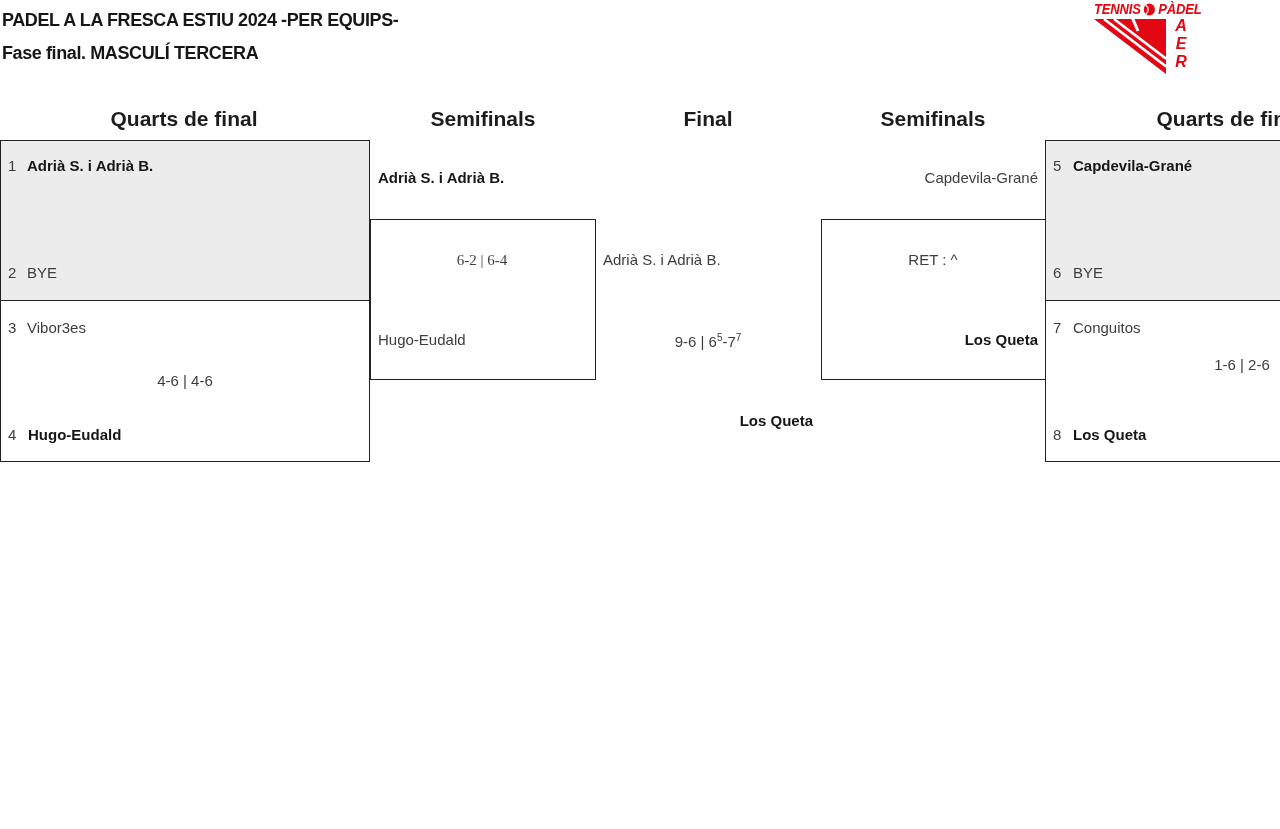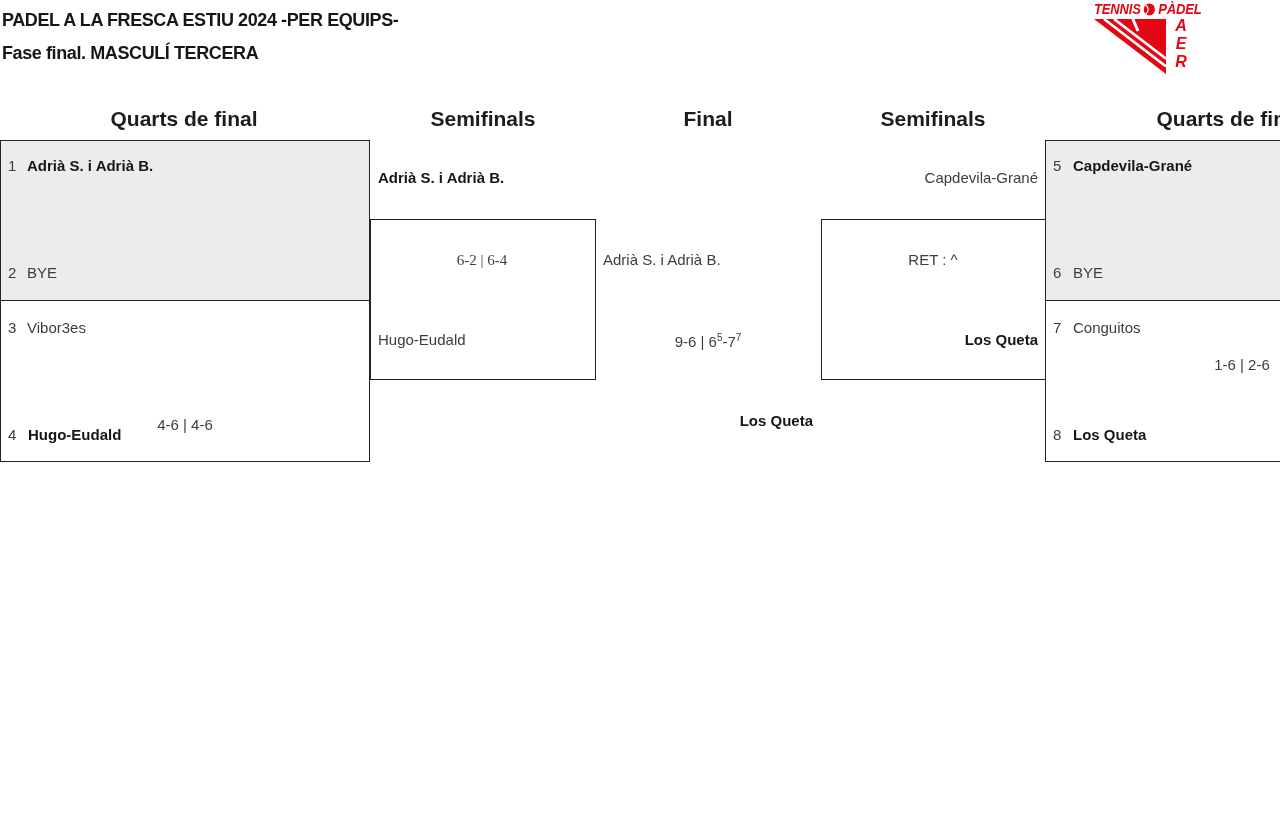--- a/index.html
+++ b/index.html
@@ -108,21 +108,21 @@
 <div class="abs match-box gray" style="left:1045px; top:140px; width:369px; height:161px;"></div>
 <div class="abs match-box" style="left:1045px; top:300px; width:369px; height:162px;"></div>
 
 <div class="abs bk seed" style="left:8px; top:155px;">1</div>
 <div class="abs bk team winner" style="left:27px; top:155px;">Adrià S. i Adrià B.</div>
 <div class="abs bk seed" style="left:8px; top:262px;">2</div>
 <div class="abs bk team" style="left:27px; top:262px;">BYE</div>
 
 <div class="abs bk seed" style="left:8px; top:317px;">3</div>
 <div class="abs bk team" style="left:27px; top:317px;">Vibor3es</div>
-<div class="abs bk score" style="left:185px; top:370px;margin-top:44px;">4-6 | 4-6</div>
+<div class="abs bk score" style="left:185px; top:370px;">4-6 | 4-6</div>
 <div class="abs bk seed" style="left:8px; top:424px;">4</div>
 <div class="abs bk team winner" style="left:28px; top:424px;">Hugo-Eudald</div>
 
 <div class="abs bk team winner" style="left:378px; top:167px;">Adrià S. i Adrià B.</div>
 <div class="abs bk score" style="left:482px; top:249px;font-family:Liberation Serif, serif;">6-2 | 6-4</div>
 <div class="abs bk team" style="left:378px; top:329px;">Hugo-Eudald</div>
 
 <div class="abs bk team" style="left:603px; top:249px;">Adrià S. i Adrià B.</div>
 <div class="abs bk score" style="left:708px; top:331px;"><span>9-6 | 6</span><sup>5</sup><span>-7</span><sup>7</sup></div>
 <div class="abs bk team winner right-al" style="left:813px; top:410px;">Los Queta</div>

